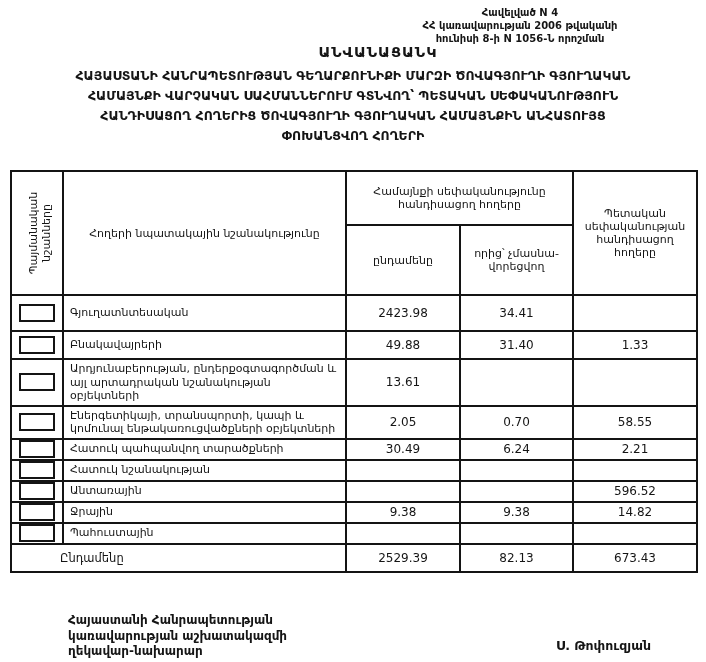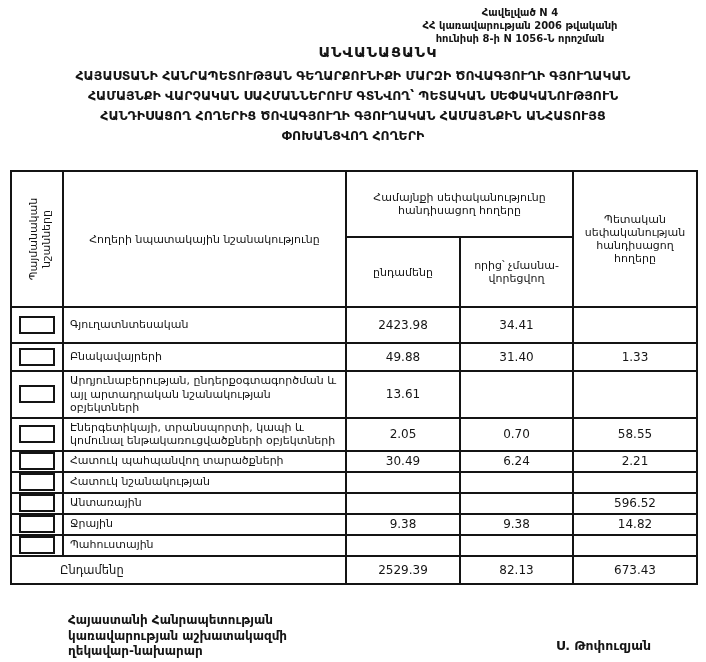--- a/index.html
+++ b/index.html
@@ -39,21 +39,21 @@
     vertical-align: middle;
     padding: 2px 4px;
     overflow: hidden;
   }
   .col-sym   { width: 52px; }
   .col-name  { width: 283px; }
   .col-tot   { width: 114px; }
   .col-priv  { width: 113px; }
   .col-state { width: 124px; }
 
-  .hdr-group { height: 66px; text-align: center; font-size: 11.5px; }
+  .hdr-group { height: 54px; text-align: center; font-size: 11.5px; }
   .hdr-sub   { height: 70px; text-align: center; font-size: 11.5px; }
   .hdr-center{ text-align: center; }
 
   .vcell { text-align: center; vertical-align: middle; padding: 0; }
   .vtext {
     transform: rotate(-90deg);
     width: 110px; margin-left: -31px;
     text-align: center; font-size: 11px; line-height: 13px;
     display: block; white-space: normal;
   }

